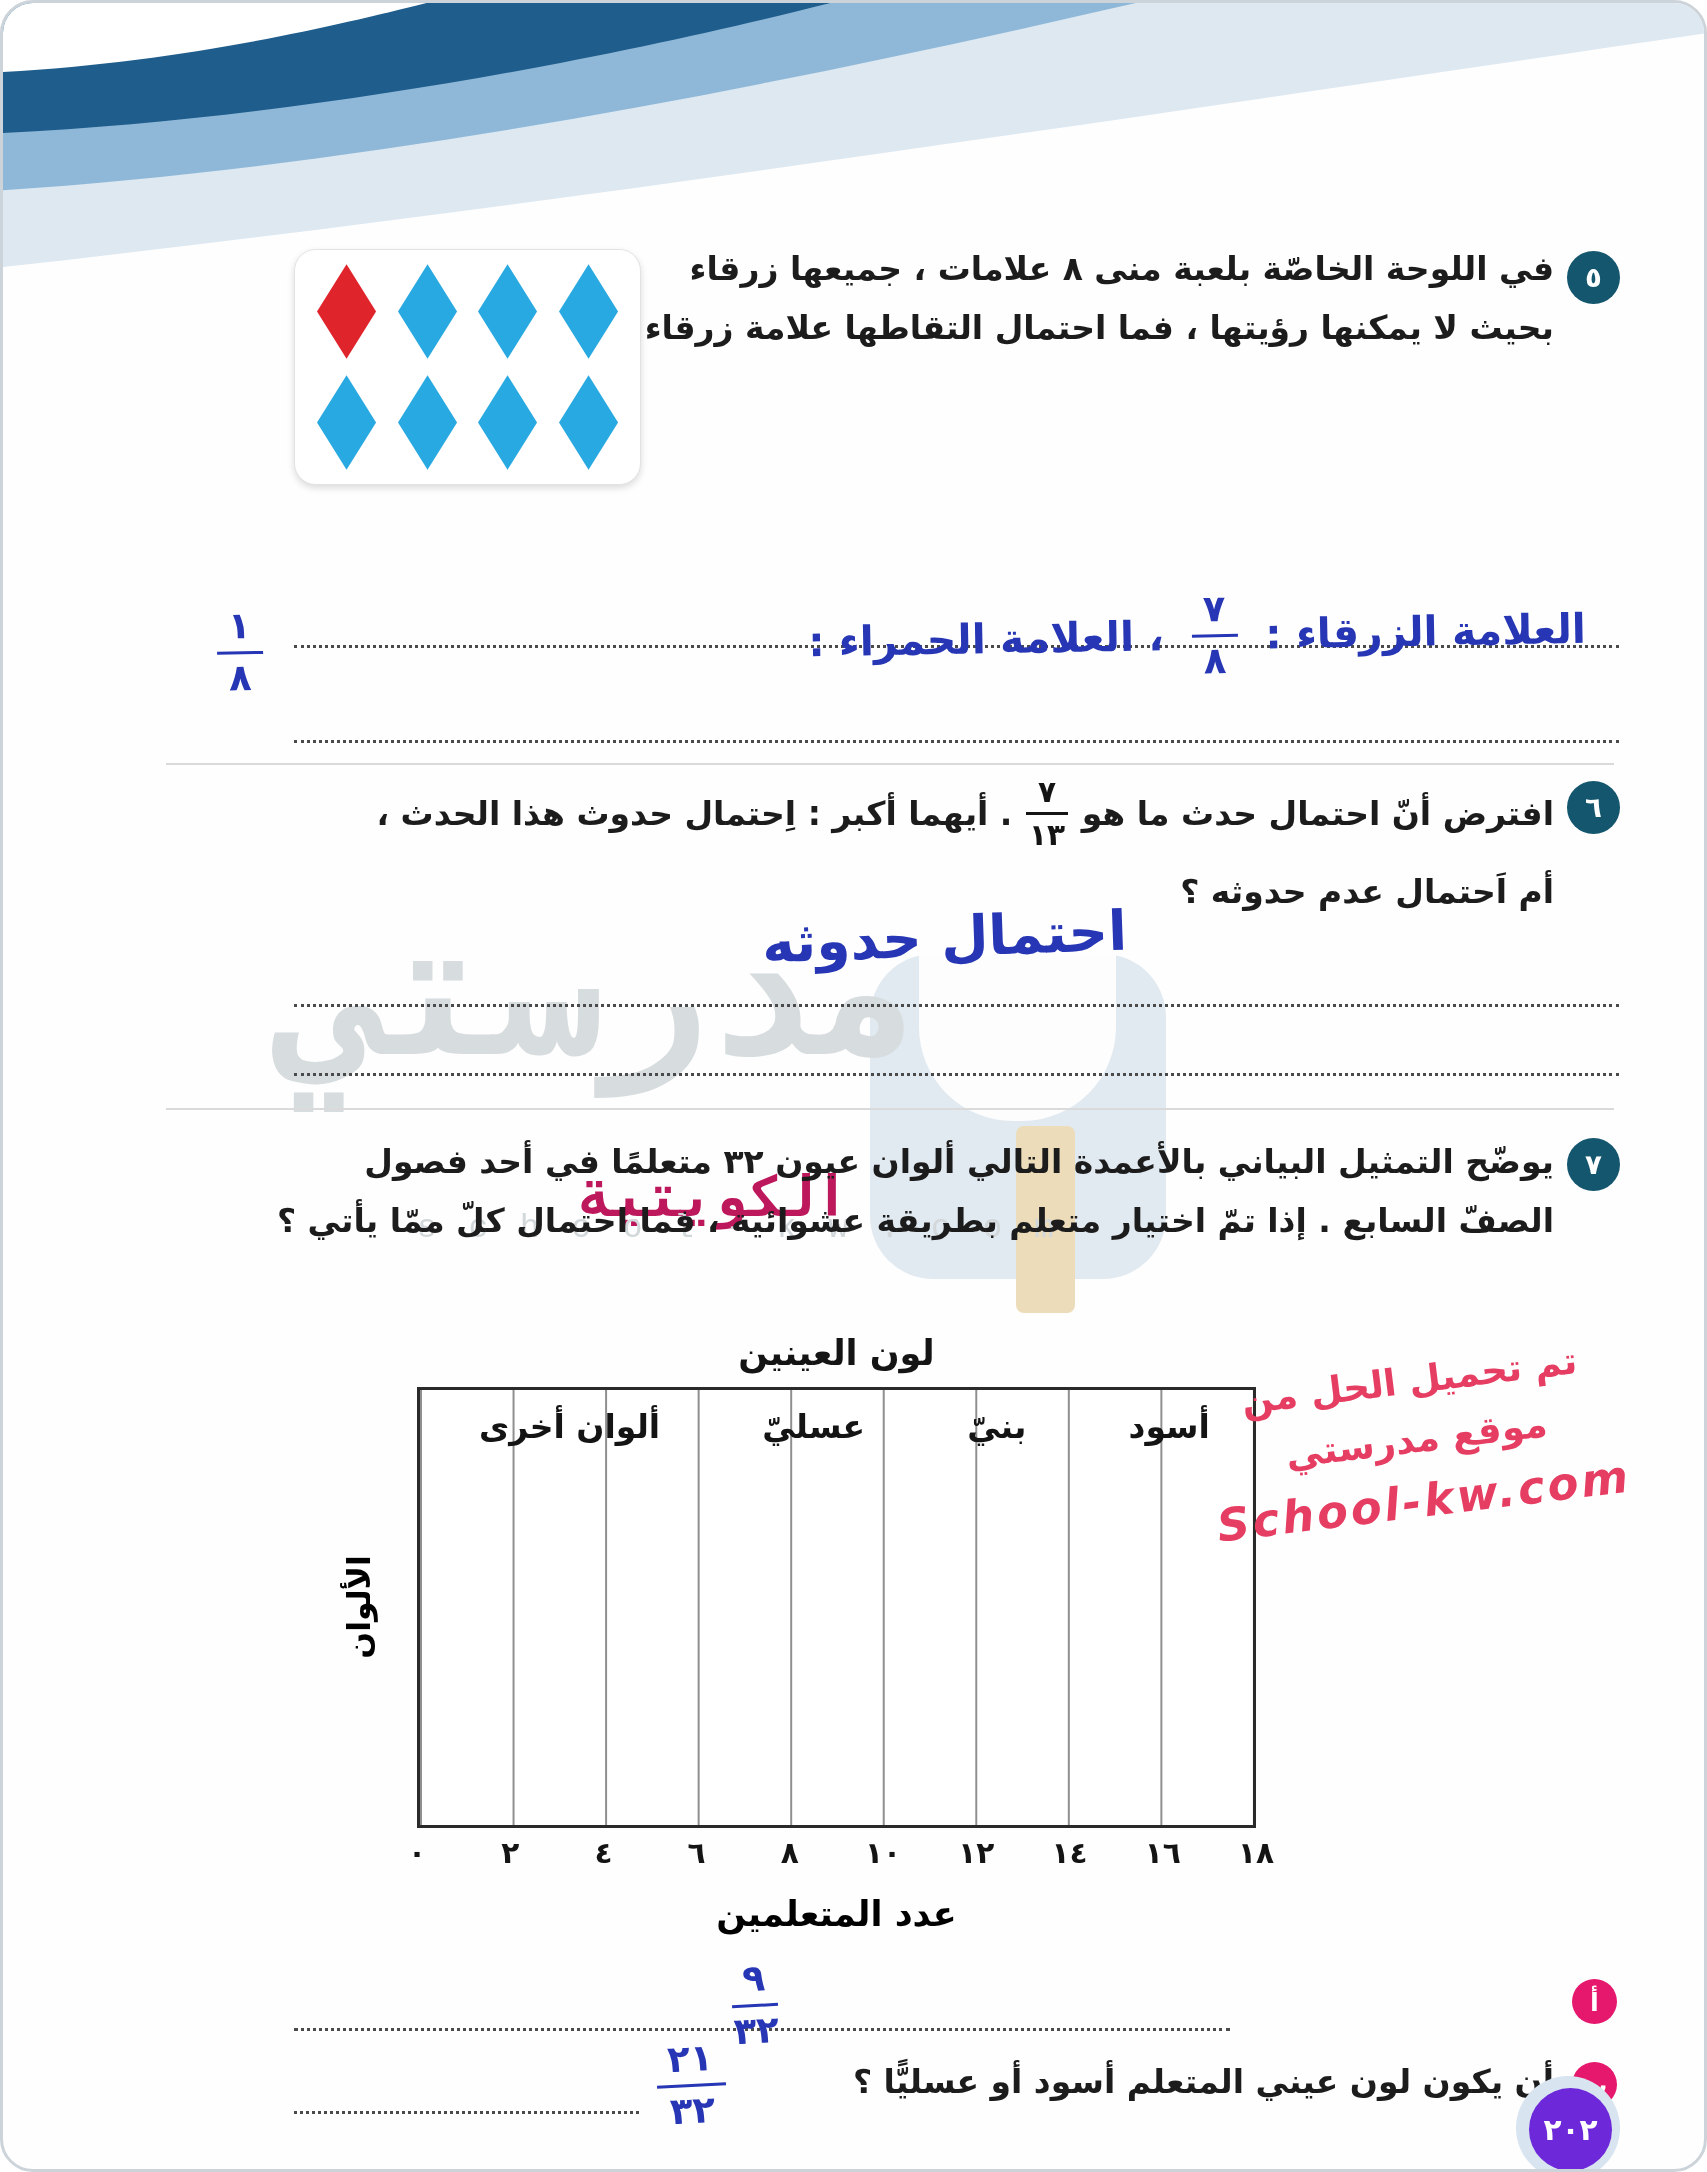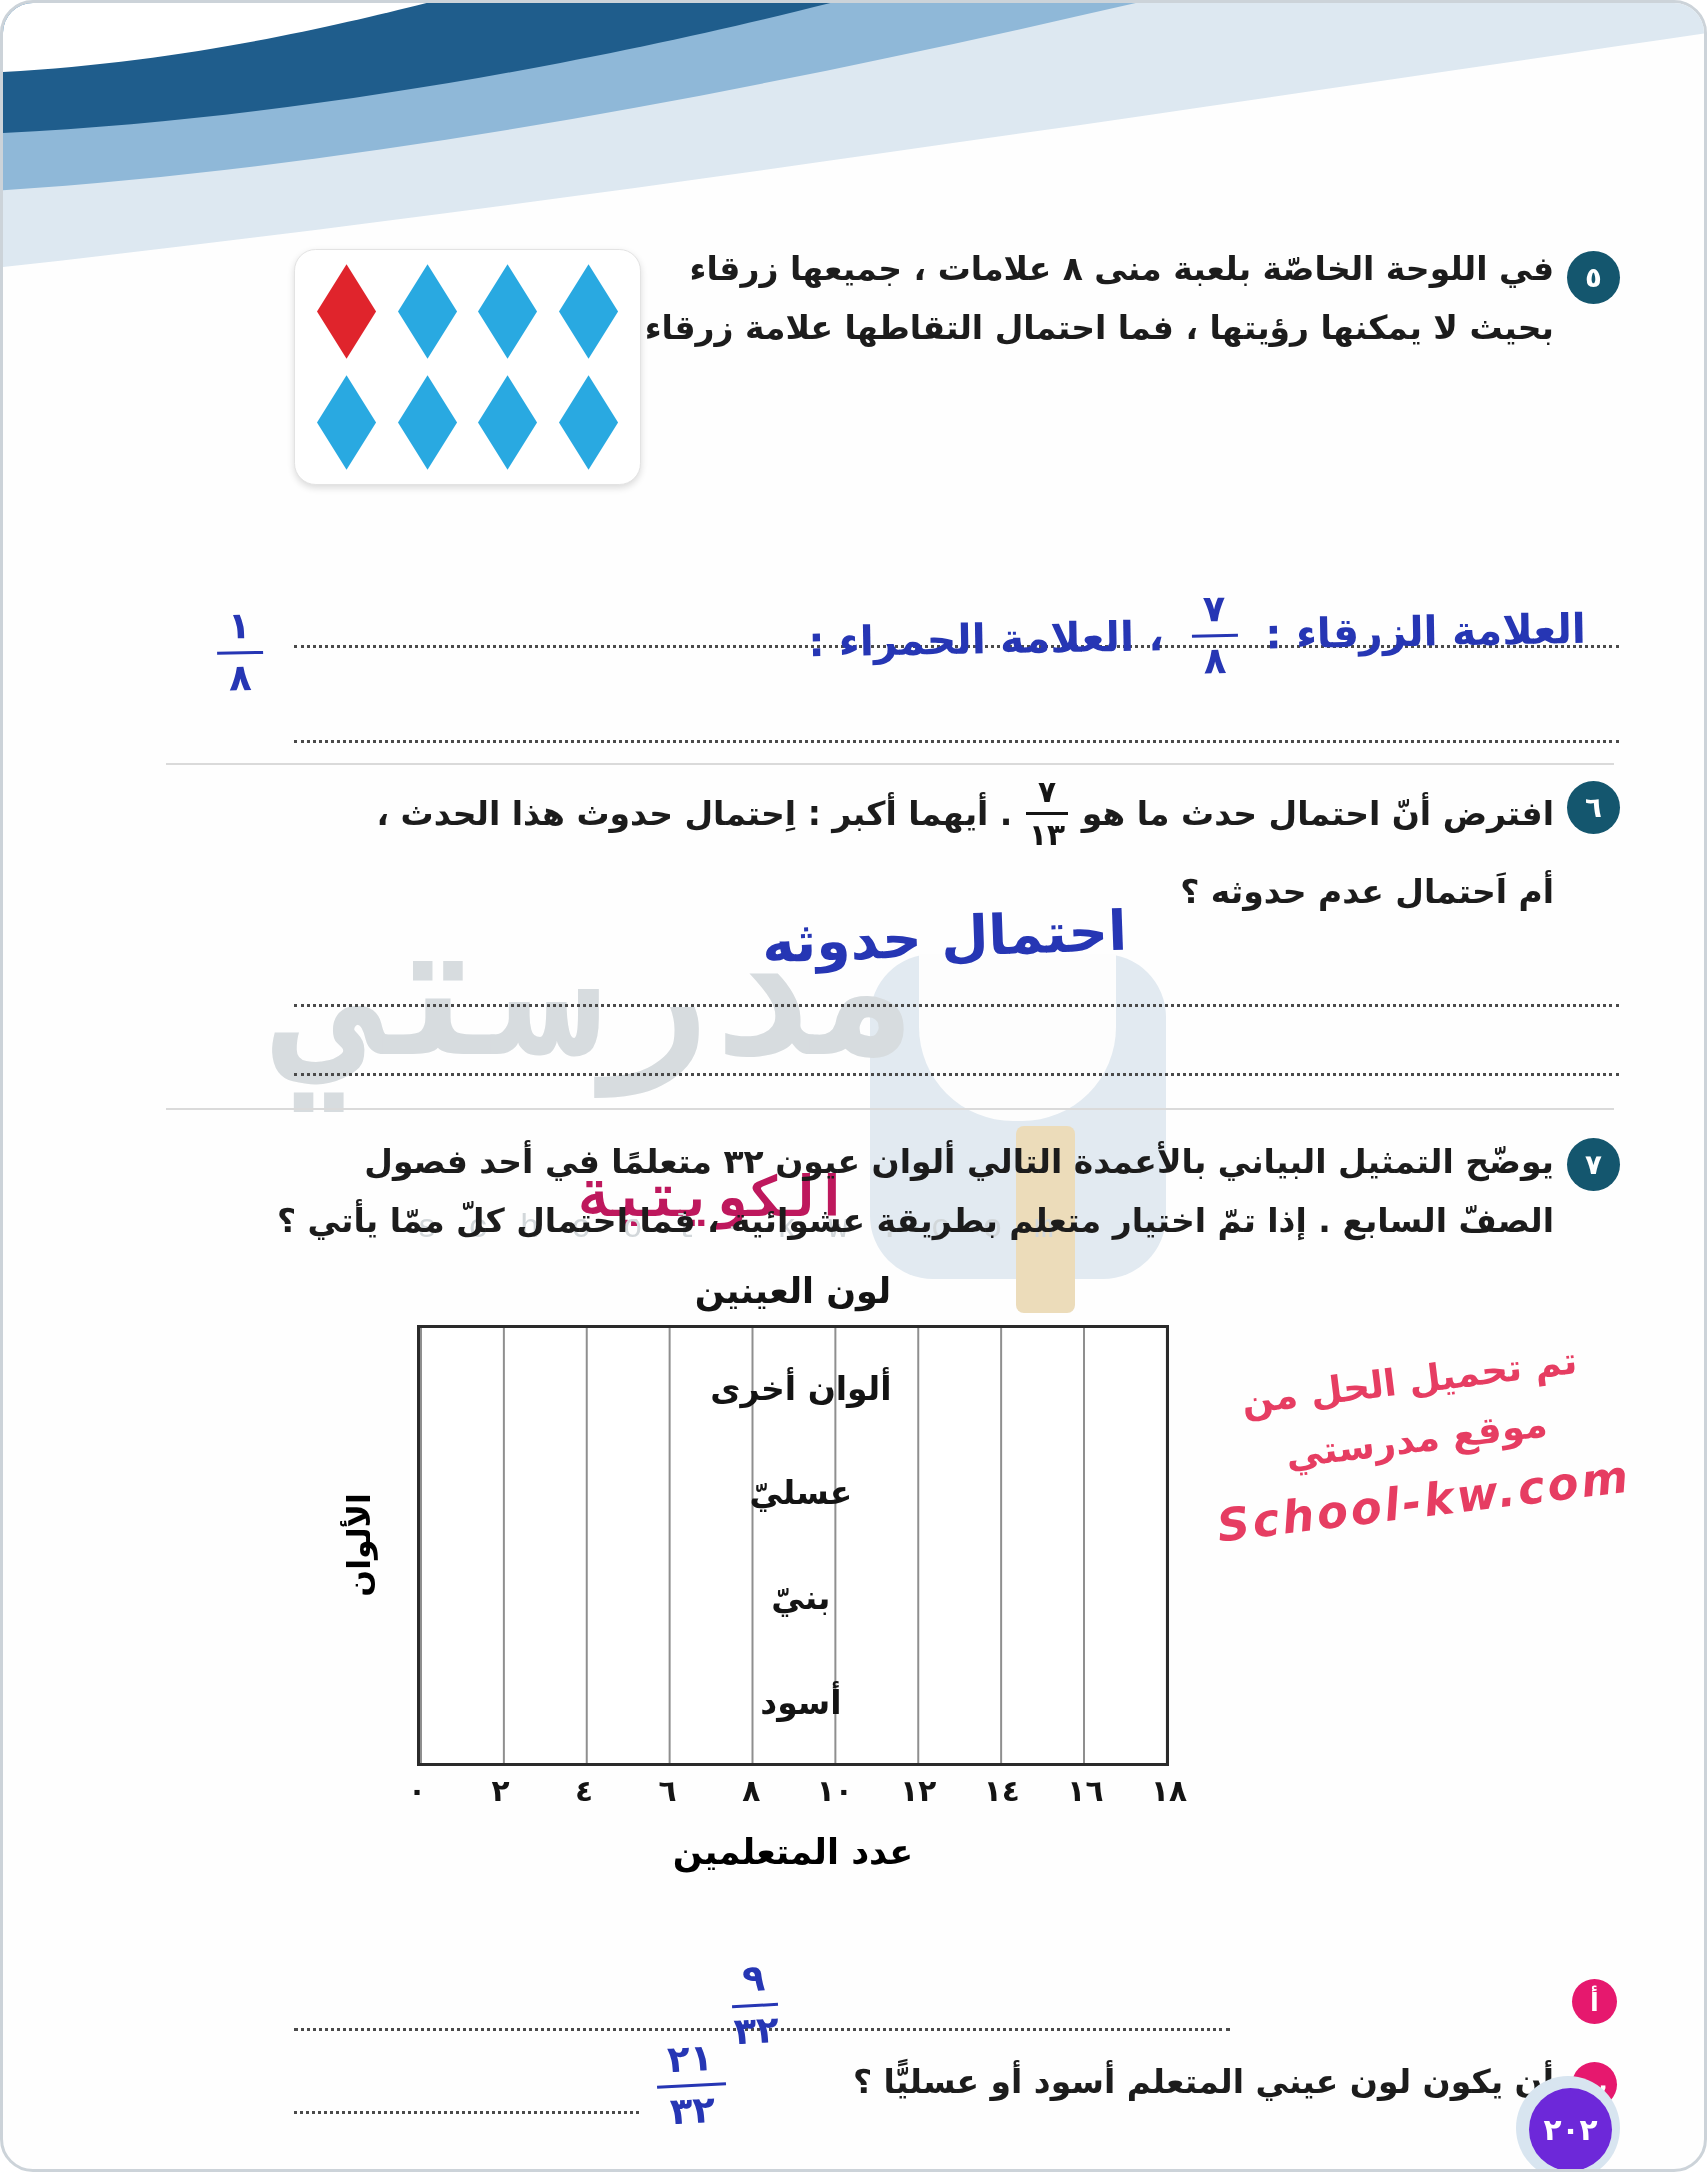--- a/index.html
+++ b/index.html
@@ -79,30 +79,30 @@
   
   .frac { display: inline-flex; flex-direction: column; align-items: center; line-height: 1.15;
           vertical-align: middle; }
   .frac .num { border-bottom: 3px solid currentColor; padding: 0 11.8px 3px; }
   .frac .den { padding-top: 3px; }
   .frac-print { font-size: 29.6px; font-weight: bold; color: #141414; }
   .frac-hand { font-size: 37px; }
   .frac-abs { position: absolute; z-index: 3; transform: rotate(-3deg); }
 
   
-  .chart-wrap { position: absolute; left: 414px; top: 1268px; width: 752px; z-index: 2; }
+  .chart-wrap { position: absolute; left: 414px; top: 1330px; width: 839px; z-index: 2; }
   .chart-title { text-align: center; font-size: 35px; font-weight: bold; color: #141414;
                  margin-bottom: 13.8px; direction: rtl; }
   .plot { position: relative; height: 441px; border: 3px solid #2a2a2a; background-color: #ffffff;
           background-image: linear-gradient(to right, #8f8f8f 2px, transparent 2px);
           background-size: calc(100%/9) 100%; }
   .ylabel { position: absolute; top: 50%; left: -61px; transform: translate(-50%,-50%) rotate(-90deg);
             font-size: 31.5px; font-weight: bold; white-space: nowrap; direction: rtl; }
-  .bar-rows { display: flex; flex-direction: column; justify-content: space-around;
-              height: 100%; padding: 7.9px 0; align-items: center; }
+  .bar-rows { display: flex; flex-direction: row; justify-content: space-around;
+              height: 100%; padding: 7.9px 0; }
   .bar-row { display: flex; align-items: center; height: 57px; }
   .bar { height: 100%; }
   .bar-label { margin-left: 15.8px; font-size: 33px; font-weight: bold; white-space: nowrap;
                direction: rtl; color: #141414; }
   .ticks { position: relative; height: 45px; margin-top: 7.9px; }
   .tick { position: absolute; top: 0; transform: translateX(-50%); font-size: 29.6px; font-weight: bold;
           color: #141414; }
   .xlabel { text-align: center; font-size: 35px; font-weight: bold; margin-top: 13.8px; direction: rtl; }
 
   

